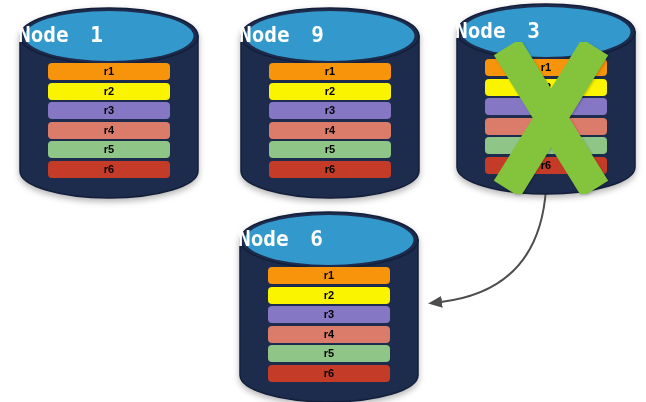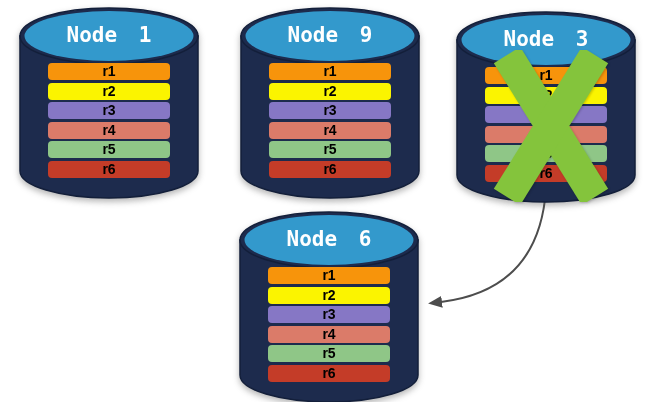--- a/index.html
+++ b/index.html
@@ -3,36 +3,36 @@
 <meta charset="utf-8">
 <style>
   html,body{margin:0;padding:0;background:#fff;}
   .canvas{
     position:relative;width:646px;height:402px;background:var(--background,#fff);
     overflow:hidden;font-family:"Liberation Sans",sans-serif;
   }
   .node{position:absolute;width:182px;height:196px;z-index:2;}
   #node-1{left:18px;top:4px;}
   #node-2{left:239px;top:4px;}
-  #node-3{left:455px;top:8px;}
+  #node-3{left:455px;top:0;}
   #node-4{left:238px;top:208px;}
   .cyl{position:absolute;left:0;top:0;width:182px;height:196px;
        filter:drop-shadow(0 3px 3px rgba(90,90,90,.45));}
   .cyl .body{fill:var(--cylinder-body);stroke:var(--cylinder-outline);stroke-width:1.5;}
   .cyl .rim{fill:var(--cylinder-body);stroke:var(--cylinder-outline);stroke-width:1.5;}
   .cyl .cap{fill:var(--cylinder-top);}
   .title{
-    position:absolute;left:0;right:0;top:19px;text-align:center;
+    position:absolute;left:0;right:0;top:19px;text-align:left;
     font-family:"DejaVu Sans Mono",monospace;font-weight:bold;font-size:21px;
     color:var(--node-title-text);word-spacing:9px;z-index:2;
   }
   .rows{position:absolute;left:30px;right:30px;top:59px;z-index:2;}
   .row{
     height:17px;margin-bottom:2.6px;border-radius:4px;
-    text-align:center;font-size:14px;font-weight:bold;line-height:17px;
+    text-align:center;font-size:11px;font-weight:bold;line-height:17px;
     color:var(--row-text);
   }
   .xmark{position:absolute;left:36px;top:42px;width:120px;height:152px;z-index:3;
          filter:drop-shadow(1px 1px 1px rgba(0,0,0,.2));}
   .xmark line{stroke:var(--x-mark);stroke-width:31;stroke-linecap:butt;}
   .arrow{position:absolute;left:415px;top:183px;width:145px;height:132px;z-index:1;}
   .arrow path{fill:none;stroke:var(--arrow);stroke-width:2;}
   .arrow polygon{fill:var(--arrow);}
 </style>
 </head>

